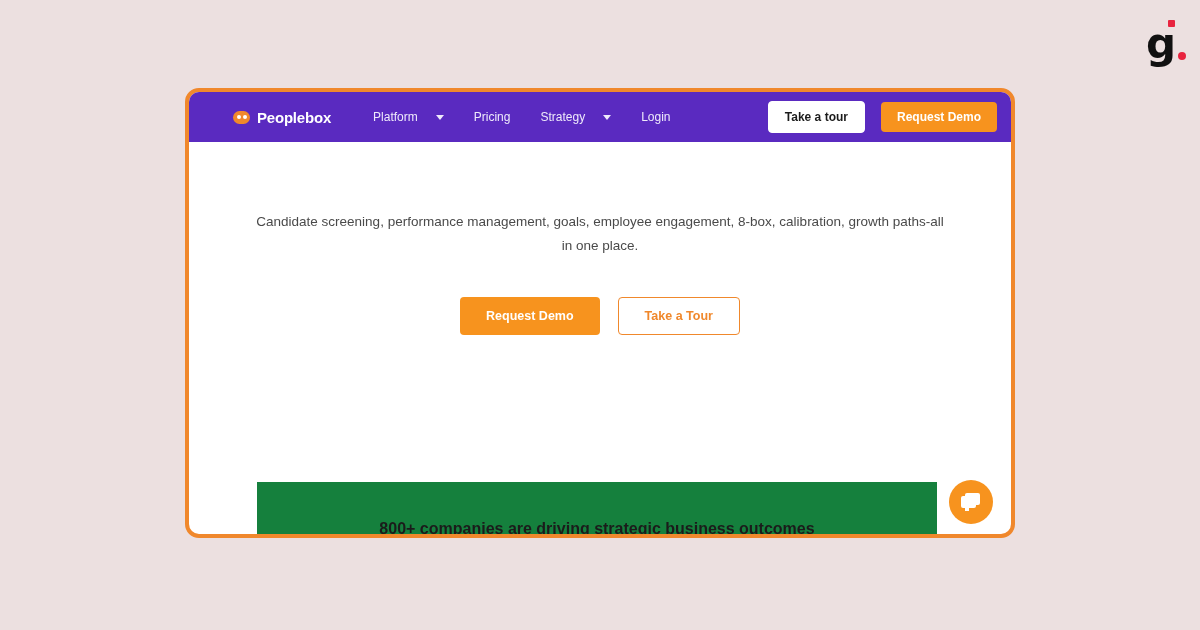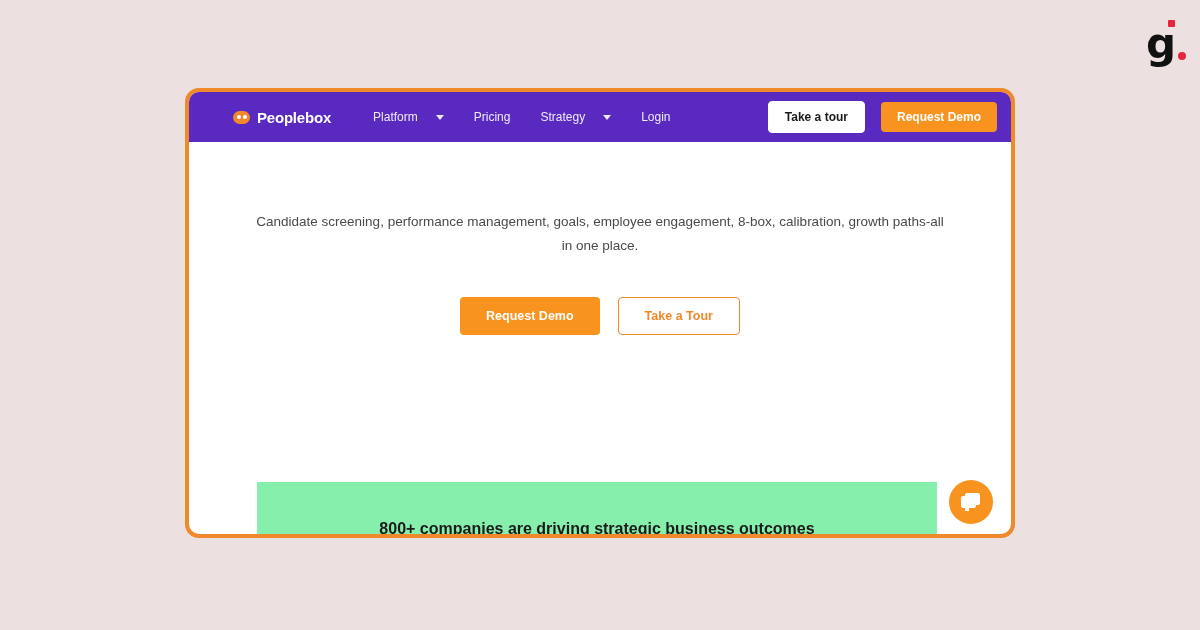--- a/index.html
+++ b/index.html
@@ -109,21 +109,21 @@
   .btn-tour-hero {
     background:#fff; color:#f0882c;
     font-size:12.5px; font-weight:700;
     padding:11px 26px; border-radius:4px;
     border:1.5px solid #f0882c;
   }
 
   
   .band {
     position:absolute; left:68px; right:74px; bottom:0;
-    height:52px; background:#86efac;
+    height:52px; background:#15803d;
     overflow:hidden;
   }
   .band-text {
     position:absolute; left:0; right:0; top:38px;
     text-align:center; font-size:16px; font-weight:700;
     color:#1b1b1b; white-space:nowrap;
   }
 
   
   .chat {

